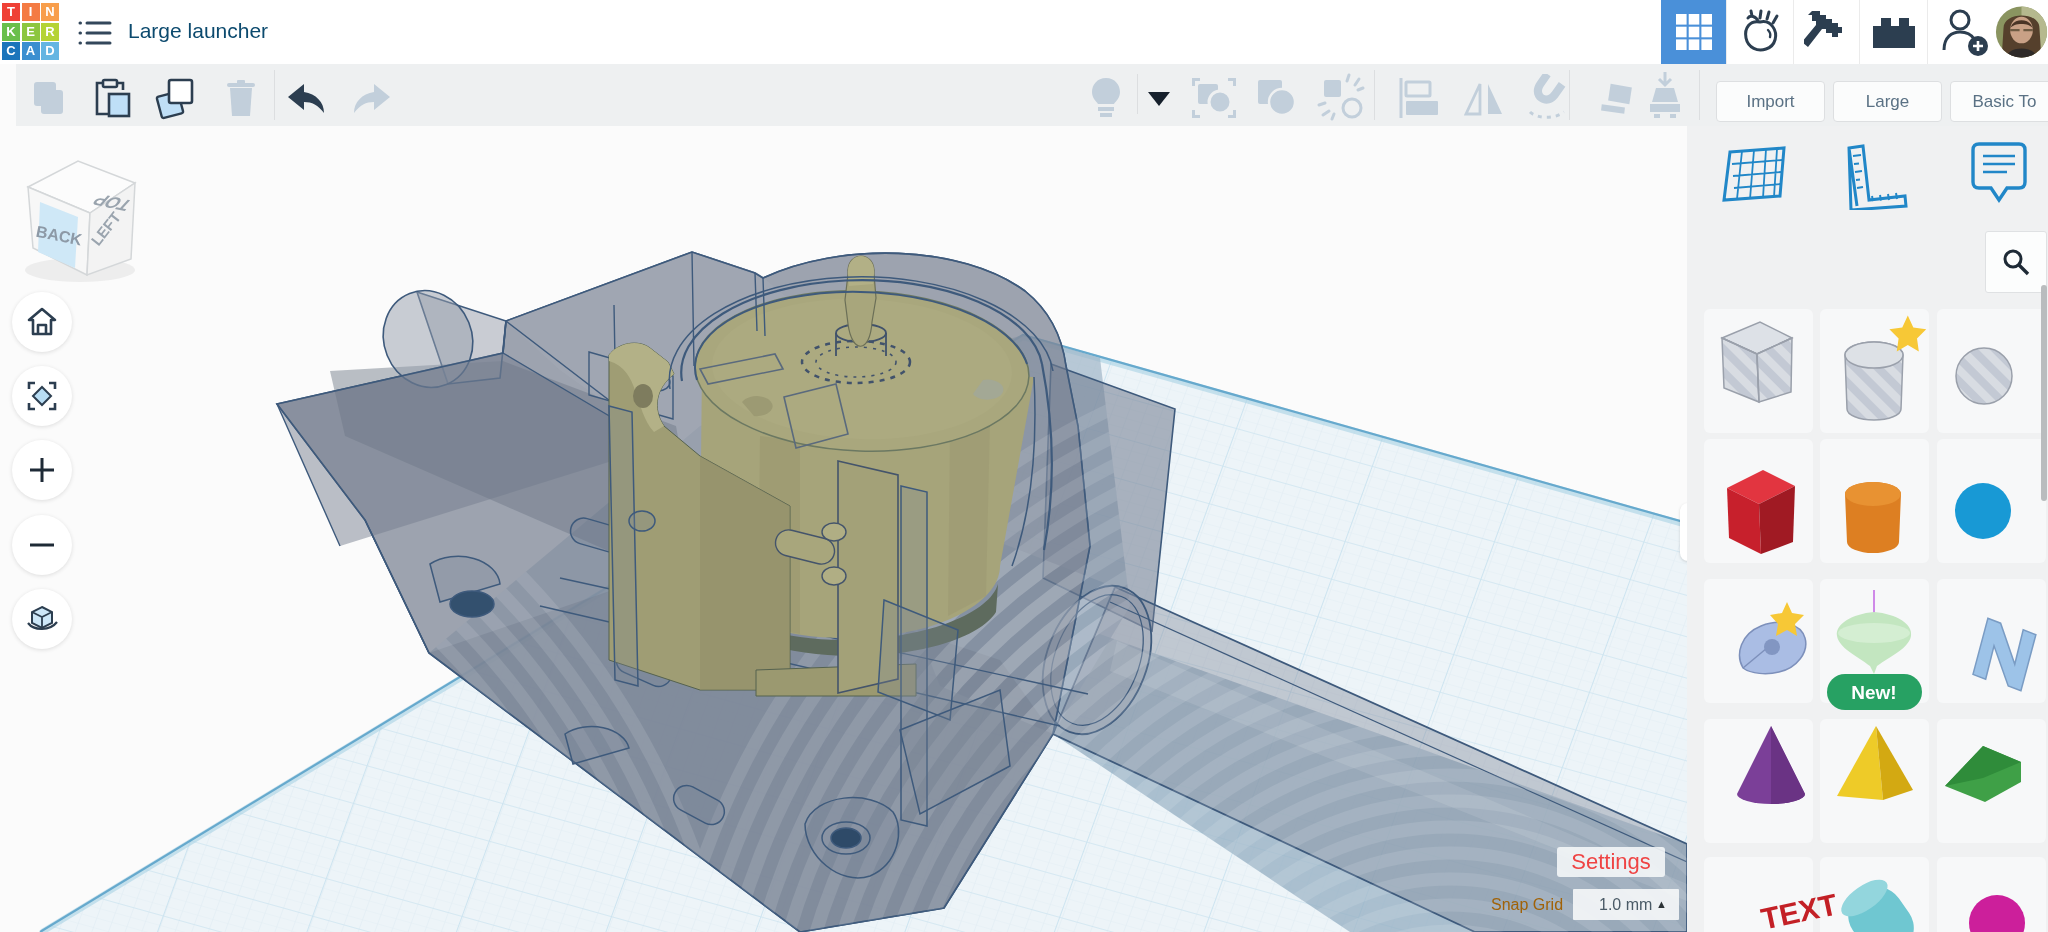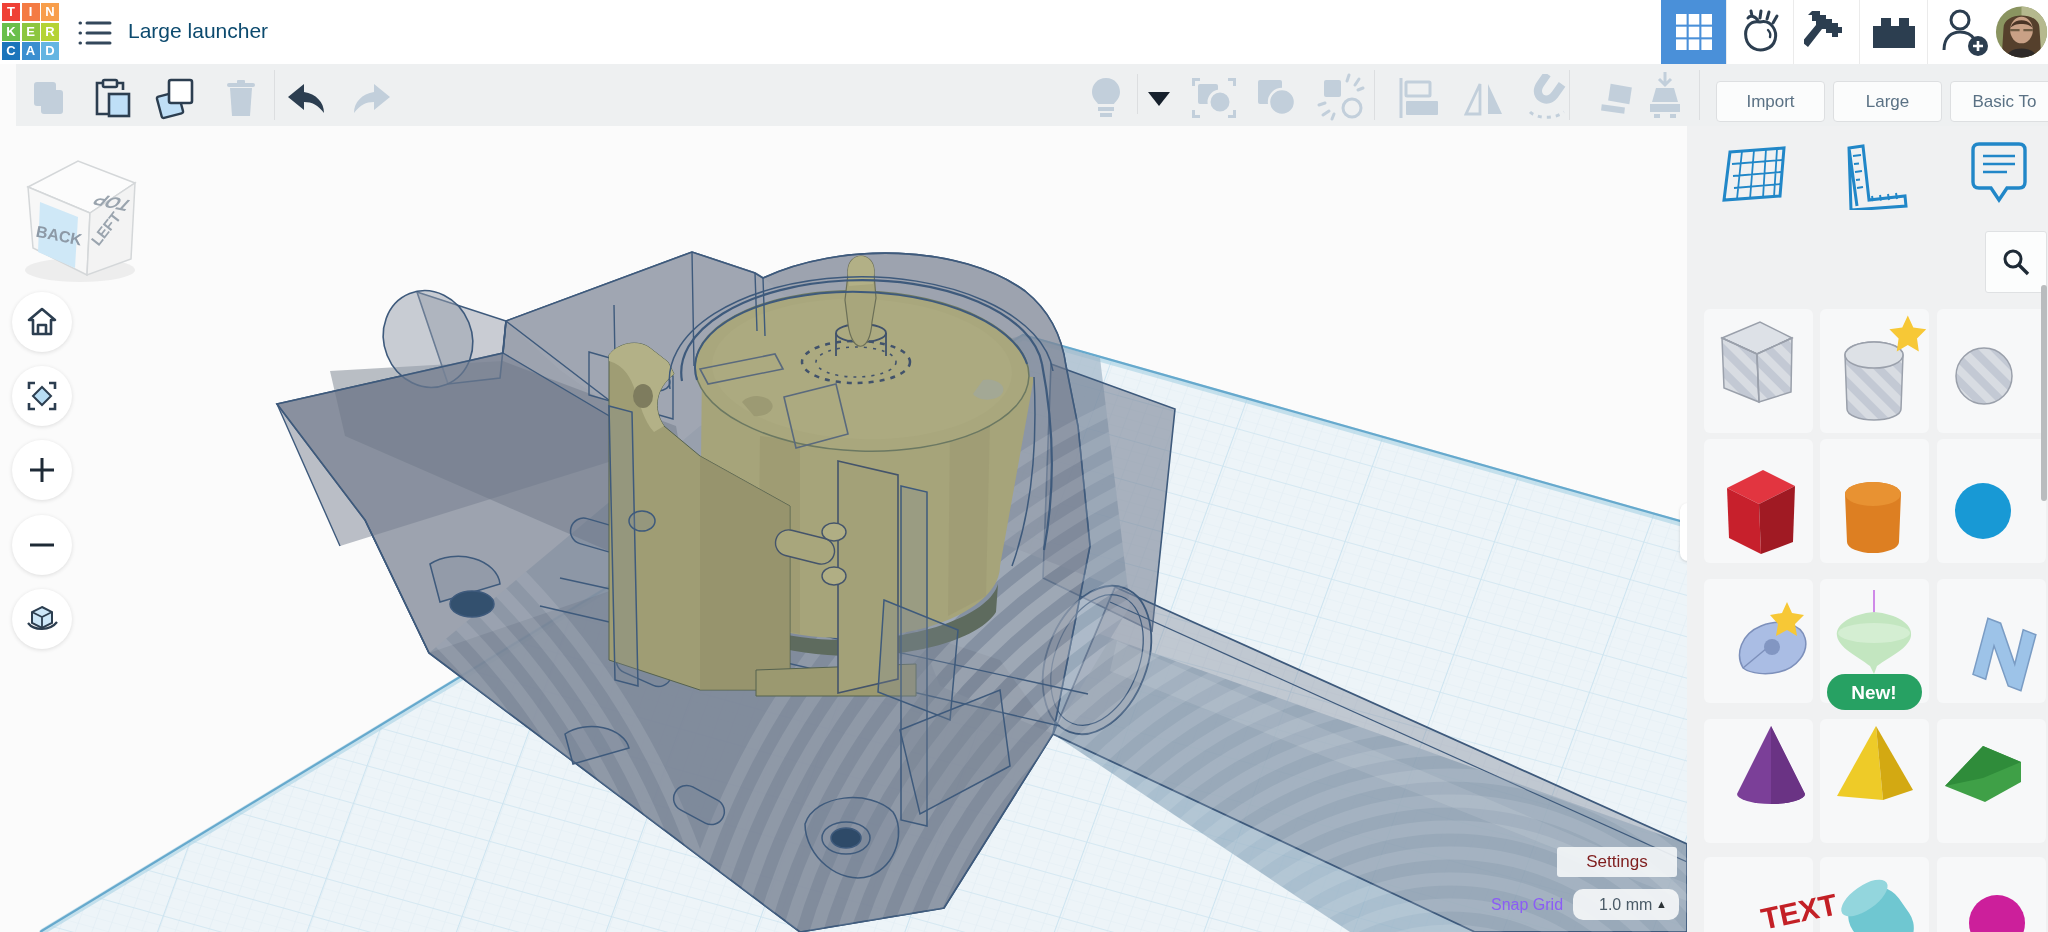--- a/index.html
+++ b/index.html
@@ -13,23 +13,23 @@
   #toolbar { position:absolute; left:16px; top:64px; width:2048px; height:62px; background:#eef0f1; }
   .tsep { position:absolute; top:6px; width:1px; height:50px; background:#dcdee0; }
   .impbtn { position:absolute; top:17px; height:41px; width:109px; background:#fbfcfc; border:1px solid #dddfe1; border-radius:4px; color:#5a7184; font-size:17px; text-align:center; line-height:39px; }
   #canvas { position:absolute; left:0; top:126px; width:1687px; height:806px; background:#fbfbfb; }
   #rpanel { position:absolute; left:1687px; top:126px; width:361px; height:806px; background:#f0f1f2; }
   .ltool { position:absolute; left:12px; width:60px; height:60px; background:#fff; border-radius:50%; box-shadow:0 1px 4px rgba(0,0,0,0.12); display:flex; align-items:center; justify-content:center; }
   .tile { position:absolute; width:109px; height:124px; background:#f7f8f9; border-radius:6px; }
   .c1 { left:17px; } .c2 { left:133px; } .c3 { left:250px; }
   #selbox { position:absolute; left:17px; top:105px; width:274px; height:62px; background:#fcfdfd; border:1px solid #dfe1e3; border-radius:3px; color:#546a79; font-size:20px; line-height:60px; padding-left:16px; }
   #searchbox { position:absolute; left:298px; top:105px; width:62px; height:62px; background:#fcfdfd; border:1px solid #dfe1e3; border-radius:3px; display:flex; align-items:center; justify-content:center; }
-  #settingsbtn { position:absolute; left:1557px; top:721px; width:120px; height:30px; background:rgba(246,248,249,0.88); border-radius:3px; color:#7f1d1d; font-size:17px; text-align:center; line-height:30px; }
-  #snaplabel { position:absolute; left:1491px; top:770px; color:#8b5cf6; font-size:16px; }
-  #snapdd { position:absolute; left:1573px; top:763px; width:106px; height:31px; background:rgba(244,246,247,0.92); border-radius:10px; color:#4a5a66; font-size:16px; line-height:31px; padding-left:26px; }
+  #settingsbtn { position:absolute; left:1557px; top:721px; width:108px; height:30px; background:rgba(246,248,249,0.88); border-radius:3px; color:#ef4444; font-size:22px; text-align:center; line-height:30px; }
+  #snaplabel { position:absolute; left:1491px; top:770px; color:#a16207; font-size:16px; }
+  #snapdd { position:absolute; left:1573px; top:763px; width:106px; height:31px; background:rgba(244,246,247,0.92); border-radius:1px; color:#4a5a66; font-size:16px; line-height:31px; padding-left:26px; }
   #chevtab { position:absolute; left:1680px; top:377px; width:22px; height:58px; background:#fff; border-radius:8px 0 0 8px; box-shadow:0 1px 3px rgba(0,0,0,0.15); color:#2c3e50; font-size:20px; text-align:center; line-height:58px; }
 </style>
 </head>
 <body>
 
 <div id="canvas">
 <svg width="1687" height="806" viewBox="0 0 1687 806" xmlns="http://www.w3.org/2000/svg">
   <defs>
     <pattern id="grid" width="10" height="10.8" patternUnits="userSpaceOnUse" patternTransform="matrix(0.34,-0.94,1.4,0.39,0,0)">
       <rect width="10" height="10.8" fill="#edf4f8"></rect>

